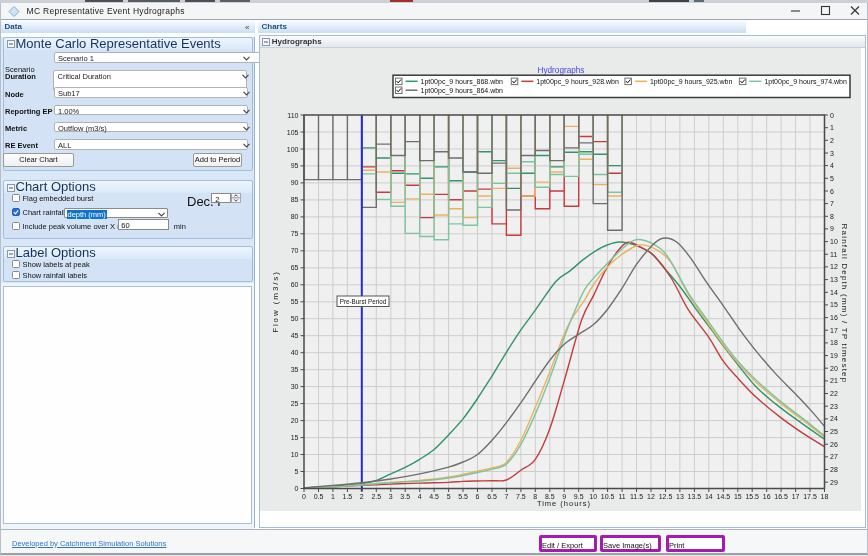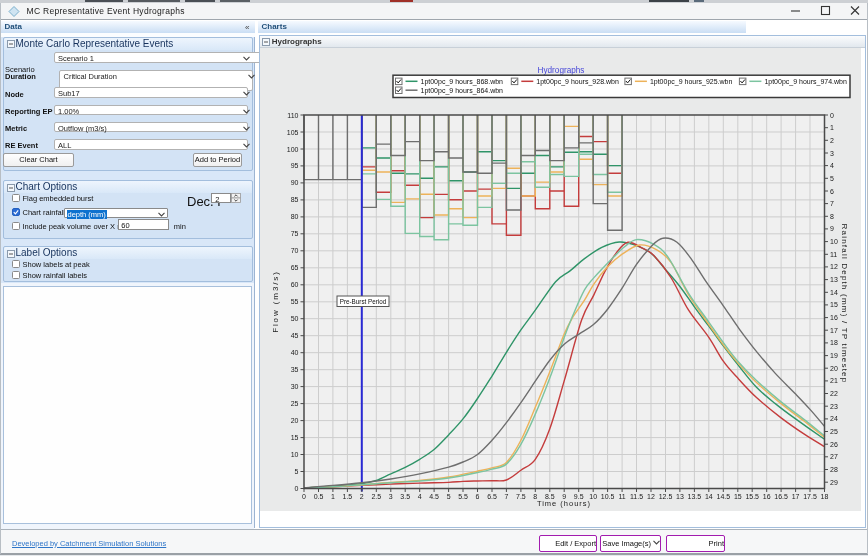--- a/index.html
+++ b/index.html
@@ -2,25 +2,25 @@
 <html><head><meta charset="utf-8"><style>
 *{margin:0;padding:0;box-sizing:border-box}
 body{width:868px;height:556px;position:relative;overflow:hidden;background:#fff;
 font-family:"Liberation Sans",sans-serif;-webkit-font-smoothing:antialiased}
 .abs{position:absolute}
 .dd{position:absolute;background:#fff;border:1px solid #b2b2b2;border-radius:2px;font-size:7.5px;color:#222}
 .panelhdr{position:absolute;height:11.5px;background:linear-gradient(#f6faff,#cadef4);
 font-size:8px;font-weight:bold;color:#1f4e79;padding-left:4px;line-height:11px}
 .grp{position:absolute;background:#d3e3f5;border:1px solid #a3bedd;border-radius:2px}
 .grphdr{position:absolute;left:0;top:0;right:0;height:12px;background:linear-gradient(#eef5fd,#d9e8f8);
-font-size:10px;color:#16325c;padding-left:12px;line-height:12px;border-radius:2px 2px 0 0}
+font-size:13px;color:#16325c;padding-left:12px;line-height:12px;border-radius:2px 2px 0 0}
 .btn{position:absolute;background:linear-gradient(#fefefe,#f0f0f0);border:1px solid #9a9a9a;
 border-radius:2px;font-size:7.5px;color:#111;text-align:center}
-.sbtn{position:absolute;background:#fff;border:1px solid #a21caf;
-border-radius:2px;font-size:7.5px;color:#111;text-align:right}
+.sbtn{position:absolute;background:#fff;border:3px solid #a21caf;
+border-radius:2px;font-size:7.5px;color:#111;text-align:left}
 </style></head><body>
 
 <div class="abs" style="left:0;top:0;width:868px;height:2.5px;background:#cdd0d4"></div>
 <div class="abs" style="left:85px;top:0;width:38px;height:2px;background:#4a4f55"></div>
 <div class="abs" style="left:128px;top:0;width:52px;height:2px;background:#565b60"></div>
 <div class="abs" style="left:185px;top:0;width:30px;height:2px;background:#4a4f55"></div>
 <div class="abs" style="left:220px;top:0;width:30px;height:2px;background:#5a5f64"></div>
 <div class="abs" style="left:390px;top:0;width:23px;height:2px;background:#a03028"></div>
 <div class="abs" style="left:649px;top:0;width:40px;height:2px;background:#3c4248"></div>
 <div class="abs" style="left:694px;top:0;width:10px;height:2px;background:#5a6a7a"></div>
@@ -49,21 +49,21 @@
     </svg>
   </div>
 <div style="position:absolute;left:5px;top:65px;font-weight:normal;font-size:7.5px;color:#111">Scenario</div>
 <div class="dd" style="left:53.5px;top:52.1px;width:222px;height:10.5px">
     <span style="position:absolute;left:3.5px;top:1px">Scenario 1</span>
     <svg style="position:absolute;left:188px;top:3px" width="7" height="5" viewBox="0 0 7 5">
       <path d="M0.5 0.8L3.5 4L6.5 0.8" stroke="#444" stroke-width="1.1" fill="none"></path>
     </svg>
   </div>
 <div style="position:absolute;left:5px;top:72.2px;font-weight:bold;font-size:7.5px;color:#111">Duration</div>
-<div class="dd" style="left:59px;top:70px;width:194px;height:21px">
+<div class="dd" style="left:53px;top:70px;width:194px;height:21px">
     <span style="position:absolute;left:3.5px;top:1px">Critical Duration</span>
     <svg style="position:absolute;left:188px;top:3px" width="7" height="5" viewBox="0 0 7 5">
       <path d="M0.5 0.8L3.5 4L6.5 0.8" stroke="#444" stroke-width="1.1" fill="none"></path>
     </svg>
   </div>
 <div style="position:absolute;left:5px;top:89.6px;font-weight:bold;font-size:7.5px;color:#111">Node</div>
 <div class="dd" style="left:53.5px;top:87.4px;width:194px;height:10.5px">
     <span style="position:absolute;left:3.5px;top:1px">Sub17</span>
     <svg style="position:absolute;left:188px;top:3px" width="7" height="5" viewBox="0 0 7 5">
       <path d="M0.5 0.8L3.5 4L6.5 0.8" stroke="#444" stroke-width="1.1" fill="none"></path>

